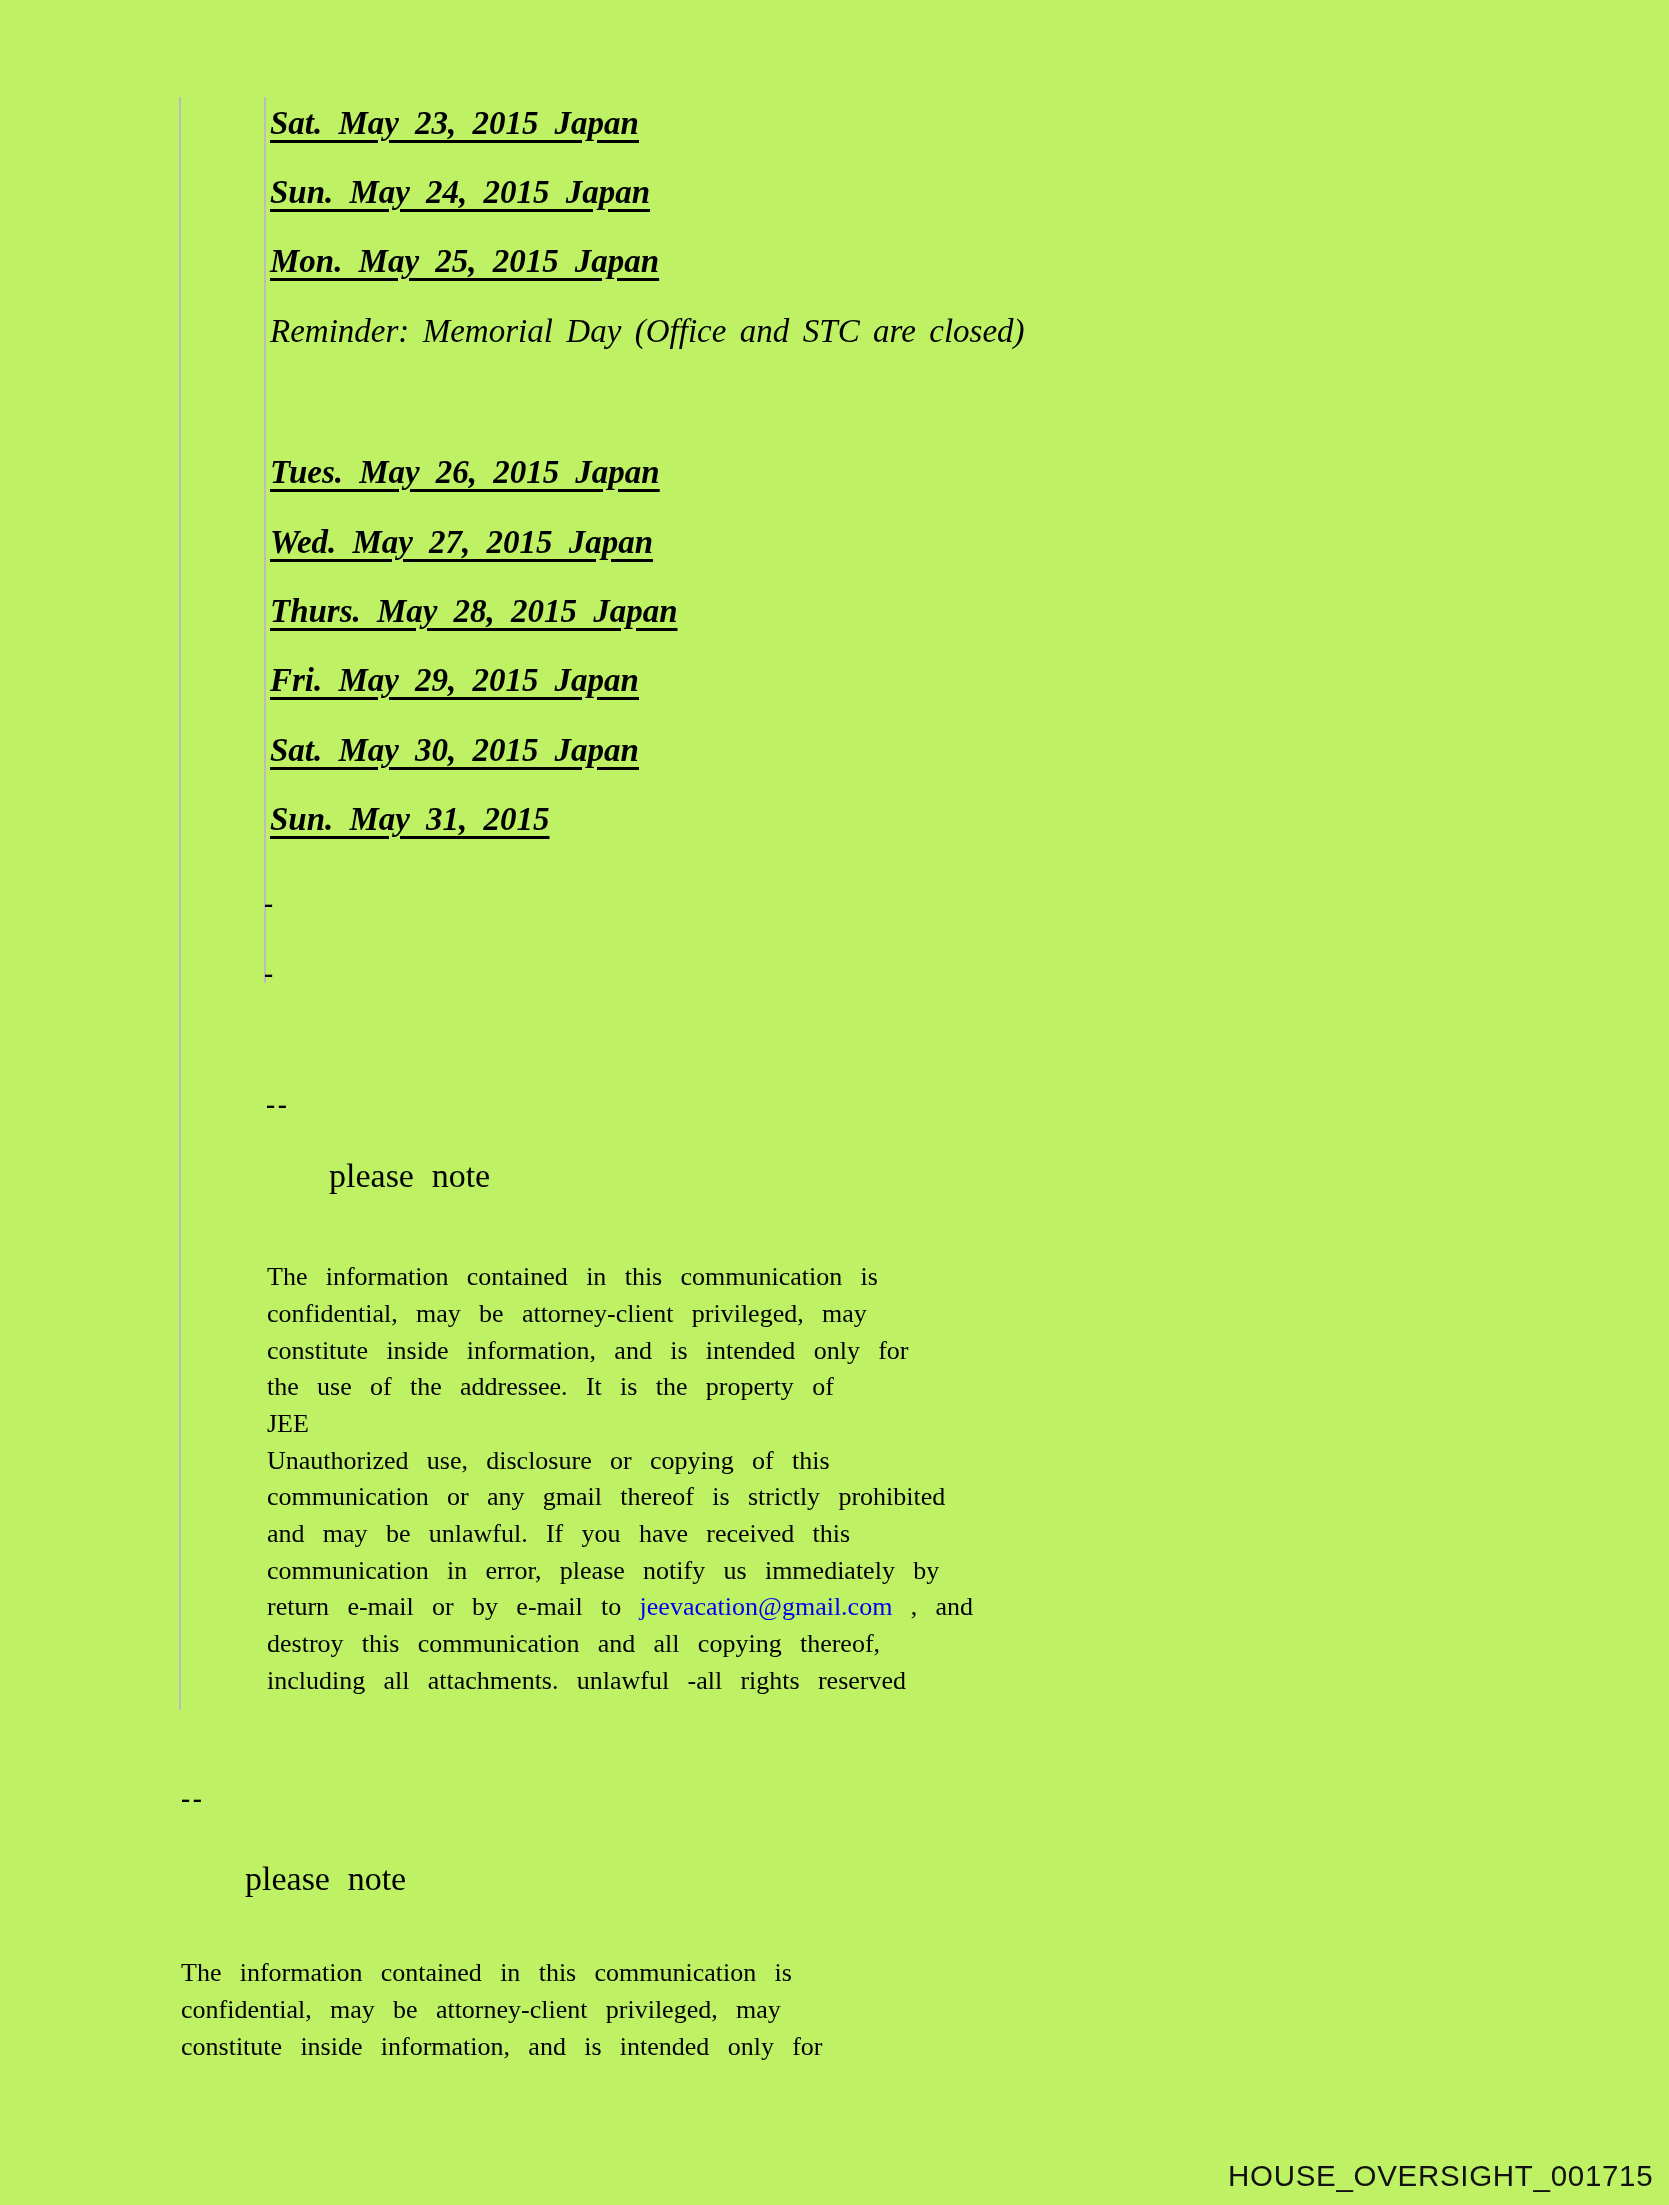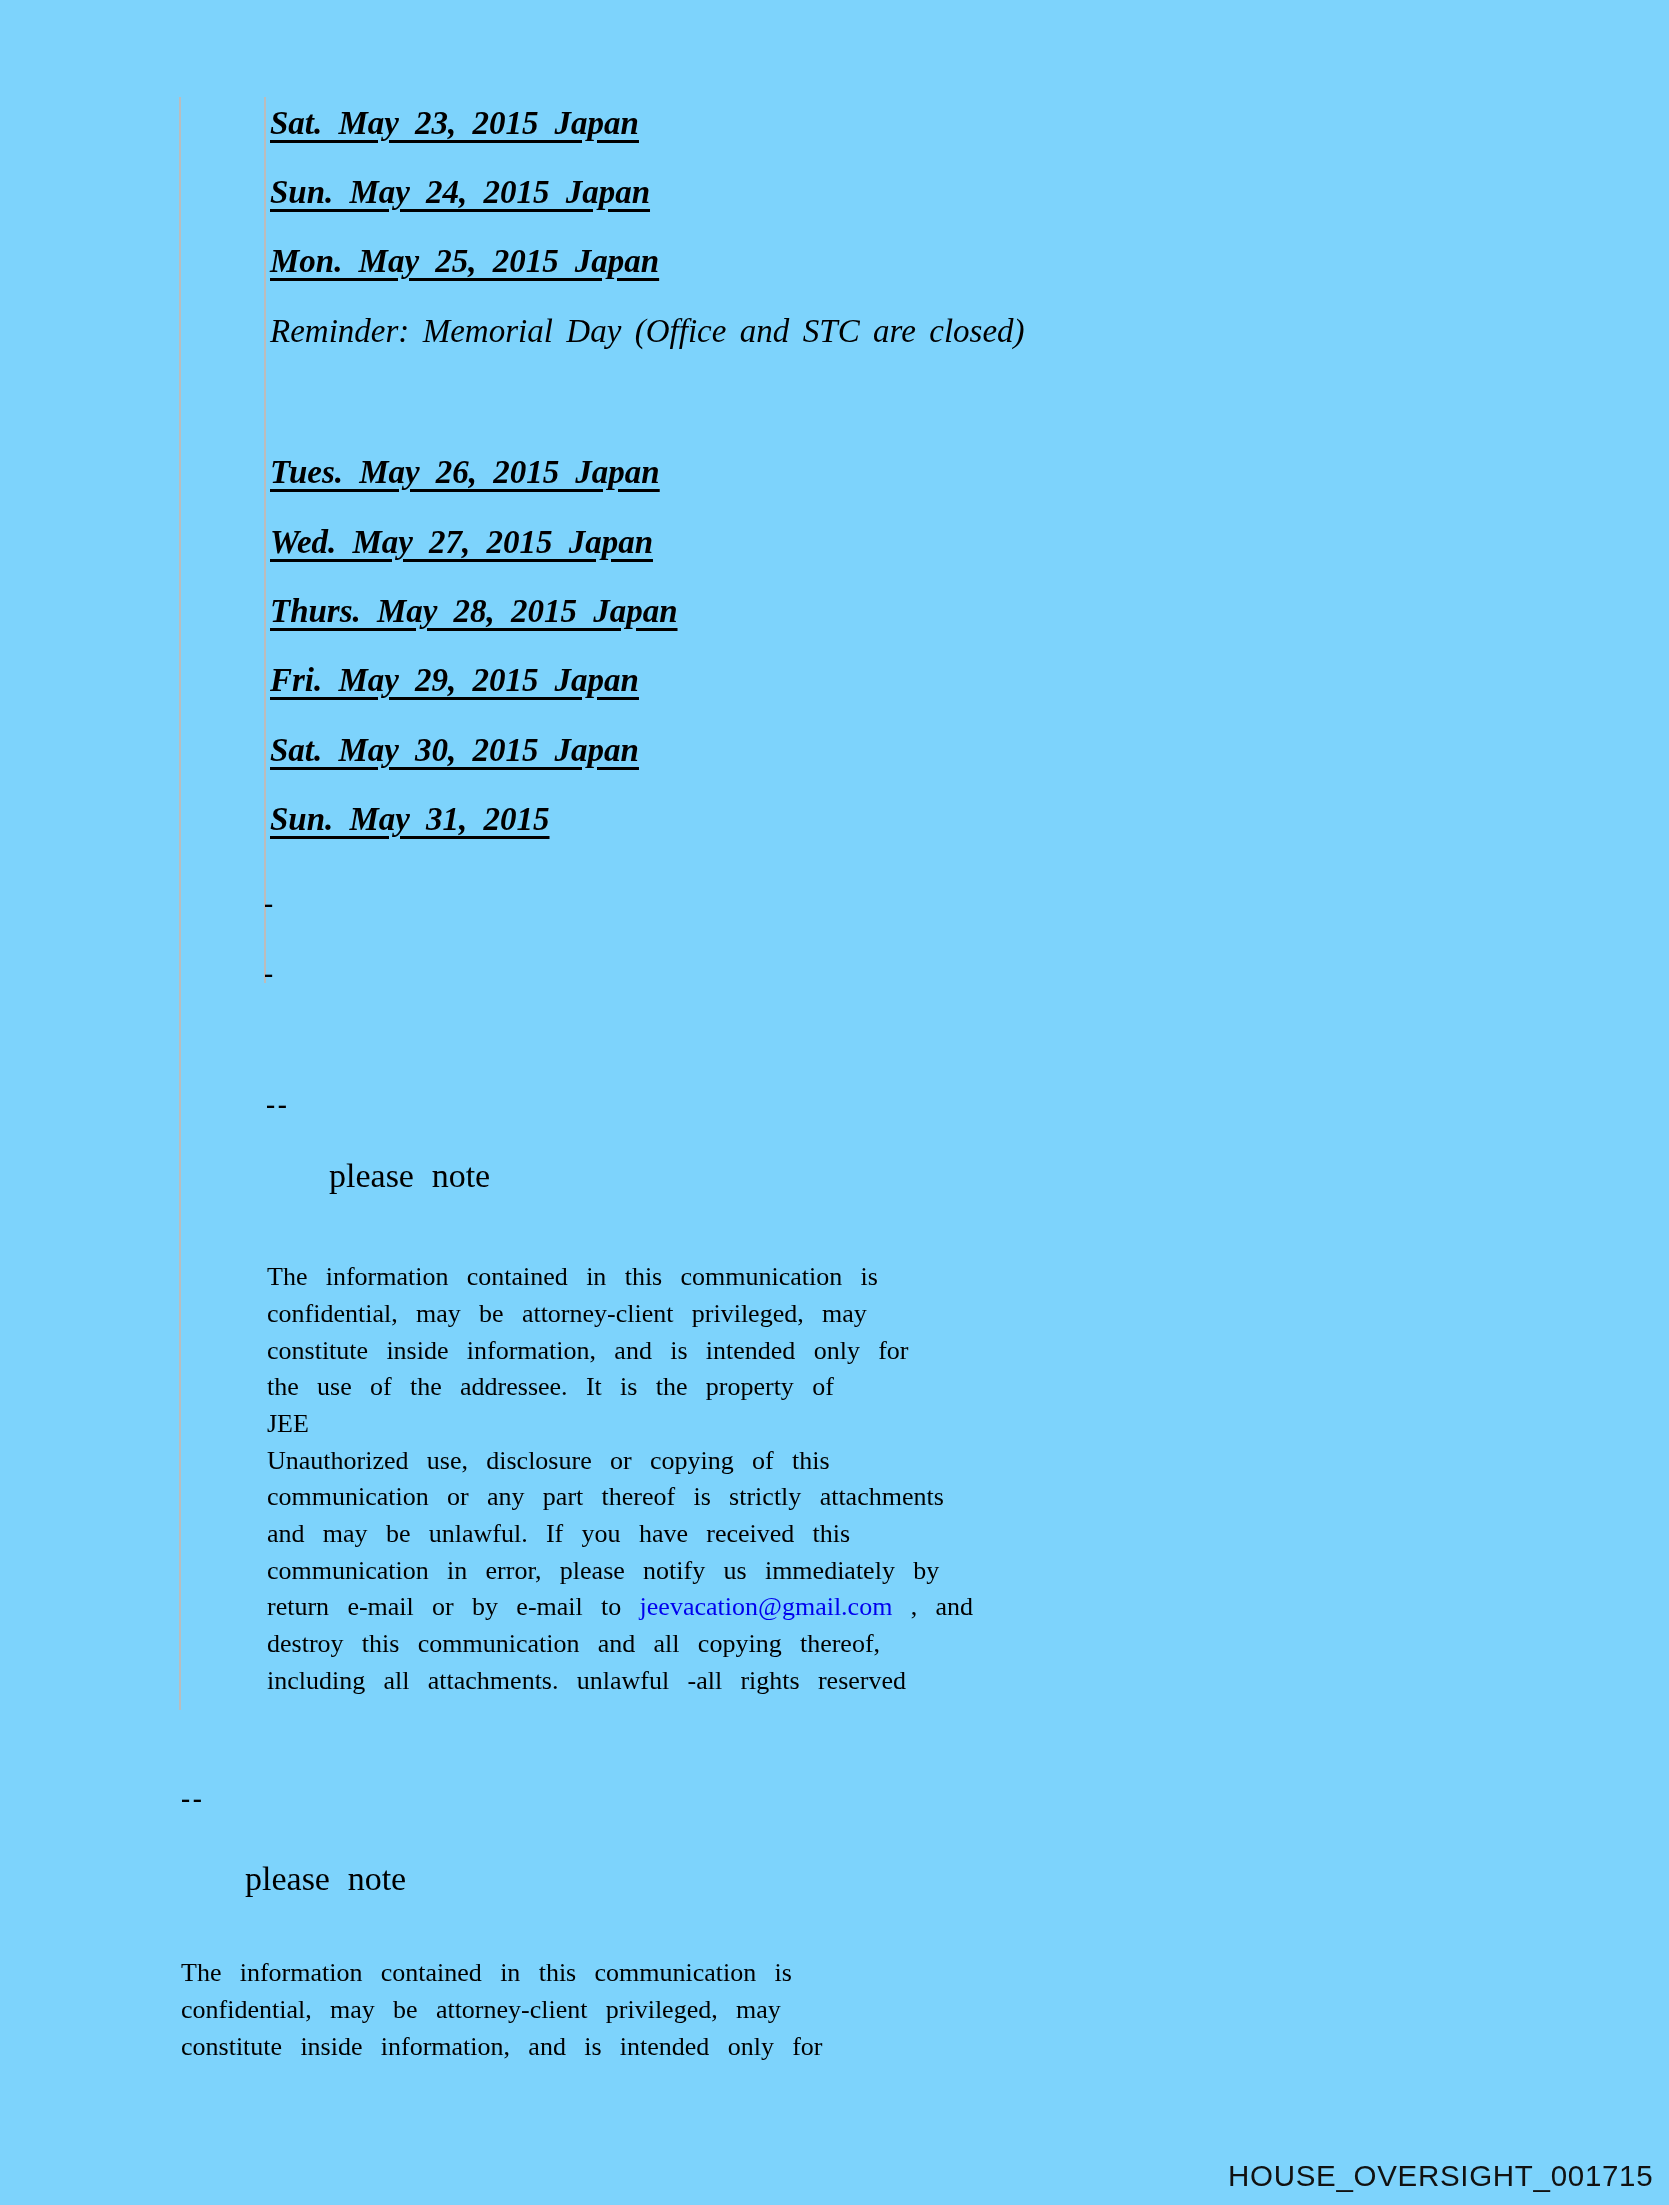--- a/index.html
+++ b/index.html
@@ -6,21 +6,21 @@
     --quote-line:#bcbcbc;
     --link-blue:#0000ee;
     --text:#000000;
     --footer-text:#111111;
   }
   html,body{margin:0;padding:0;background:#ffffff;}
   .page{
     position:relative;
     width:1669px;
     height:2205px;
-    background:#7dd3fc;
+    background:#bef264;
     overflow:hidden;
     font-family:"Liberation Serif","DejaVu Serif",serif;
     color:var(--text);
   }
   .vline{
     position:absolute;
     width:2px;
     background:var(--quote-line);
   }
   .vline-outer{left:179px;top:97px;height:1613px;}
@@ -124,21 +124,21 @@
 
   <div class="sig-sep" style="left:266px;top:1090px">--</div>
   <div class="note-heading" style="left:329px;top:1159px">please note</div>
 
   <div class="para-line" style="left:267px;top:1236px">The information contained in this communication is</div>
   <div class="para-line" style="left:267px;top:1273px">confidential, may be attorney-client privileged, may</div>
   <div class="para-line" style="left:267px;top:1310px">constitute inside information, and is intended only for</div>
   <div class="para-line" style="left:267px;top:1346px">the use of the addressee. It is the property of</div>
   <div class="para-line" style="left:267px;top:1383px">JEE</div>
   <div class="para-line" style="left:267px;top:1420px">Unauthorized use, disclosure or copying of this</div>
-  <div class="para-line" style="left:267px;top:1456px">communication or any part thereof is strictly attachments</div>
+  <div class="para-line" style="left:267px;top:1456px">communication or any gmail thereof is strictly prohibited</div>
   <div class="para-line" style="left:267px;top:1493px">and may be unlawful. If you have received this</div>
   <div class="para-line" style="left:267px;top:1530px">communication in error, please notify us immediately by</div>
   <div class="para-line" style="left:267px;top:1566px">
     <span>return e-mail or by e-mail to </span><a class="email-link">jeevacation@gmail.com</a><span> , and</span>
   </div>
   <div class="para-line" style="left:267px;top:1603px">destroy this communication and all copying thereof,</div>
   <div class="para-line" style="left:267px;top:1640px">including all attachments.  unlawful -all rights reserved</div>
 
   <div class="sig-sep" style="left:181px;top:1784px">--</div>
   <div class="note-heading" style="left:245px;top:1862px">please note</div>

